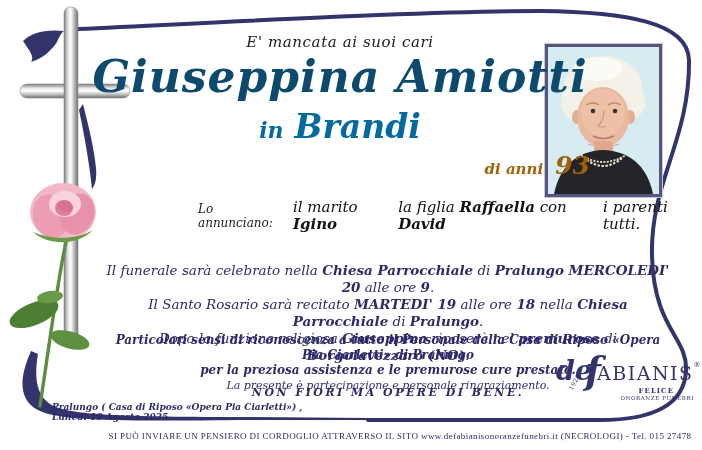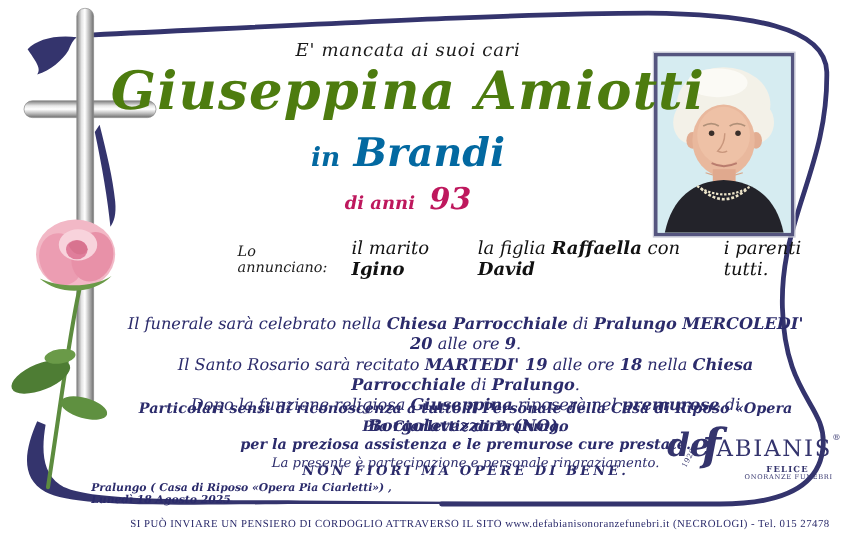--- a/index.html
+++ b/index.html
@@ -11,43 +11,43 @@
   }
   .abs{position:absolute;}
   .b{font-weight:bold;}
   
   #deco{left:0;top:0;width:702px;height:450px;z-index:0;}
   .txt{z-index:2;}
   
   .intro{left:90px;top:33px;width:500px;text-align:center;
     font-style:italic;font-size:15px;letter-spacing:.6px;color:#1a1a1a;}
   .name{left:70px;top:50px;width:540px;text-align:center;
-    font-style:italic;font-weight:bold;font-size:44px;line-height:54px;letter-spacing:1px;color:#4d7c0f;}
+    font-style:italic;font-weight:bold;font-size:44px;line-height:54px;letter-spacing:1px;color:#0c4a6e;}
   .married{left:90px;top:107px;width:500px;text-align:center;line-height:40px;color:#0369a1;}
   .married .pre{font-style:italic;font-weight:bold;font-size:22px;}
   .married .sur{font-style:italic;font-weight:bold;font-size:33px;margin-left:6px;}
-  .age{left:90px;top:152px;width:500px;text-align:center;line-height:28px;color:#be185d;}
+  .age{left:90px;top:152px;width:500px;text-align:right;line-height:28px;color:#a16207;}
   .age .pre{font-style:italic;font-weight:bold;font-size:15px;}
   .age .val{font-style:italic;font-weight:bold;font-size:25px;margin-left:7px;}
   
   .announce{left:198px;top:199px;display:flex;align-items:flex-start;}
   .announce .label{font-style:italic;font-size:12px;margin-top:3px;margin-right:8px;color:#1a1a1a;}
   .announce .lines{display:flex;flex-direction:row;}
   .announce .lines div{font-style:italic;font-size:15px;line-height:17px;color:#111;}
   
   .funeral{left:105px;top:262px;width:566px;text-align:center;color:#2b2b6b;}
   .funeral div{font-style:italic;font-size:13.5px;line-height:17px;}
   
   .thanks{left:105px;top:333px;width:566px;text-align:center;color:#2b2b6b;}
   .thanks .tl{font-style:italic;font-weight:bold;font-size:12px;line-height:15px;}
   .thanks .note{font-style:italic;font-size:11px;line-height:14px;margin-top:1px;}
   .nofiori{left:105px;top:386px;width:566px;text-align:center;
     font-style:italic;font-weight:bold;font-size:11px;letter-spacing:2.5px;color:#2b2b6b;}
   .dateline{left:52px;top:402px;width:280px;
-    font-style:italic;font-weight:bold;font-size:9px;color:#2b2b6b;margin-left:24px;}
+    font-style:italic;font-weight:bold;font-size:9px;color:#2b2b6b;}
   
   .logo{left:556px;top:349px;width:142px;color:#34346d;line-height:1;}
   .logo .row{white-space:nowrap;}
   .l-de{font-style:italic;font-size:27px;font-weight:bold;}
   .l-f{font-style:italic;font-size:37px;font-weight:bold;margin-left:-7px;position:relative;top:3px;}
   .l-name{font-size:19px;letter-spacing:1.5px;margin-left:-4px;}
   .l-reg{font-size:7px;vertical-align:13px;}
   .l-sub1{font-size:7px;font-weight:bold;letter-spacing:1px;text-align:right;margin:1px 24px 0 0;}
   .l-sub2{font-size:5.5px;letter-spacing:.6px;text-align:right;margin:2px 4px 0 0;}
   .l-year{position:absolute;left:10px;top:30px;font-size:6px;transform:rotate(-62deg);letter-spacing:.5px;}

